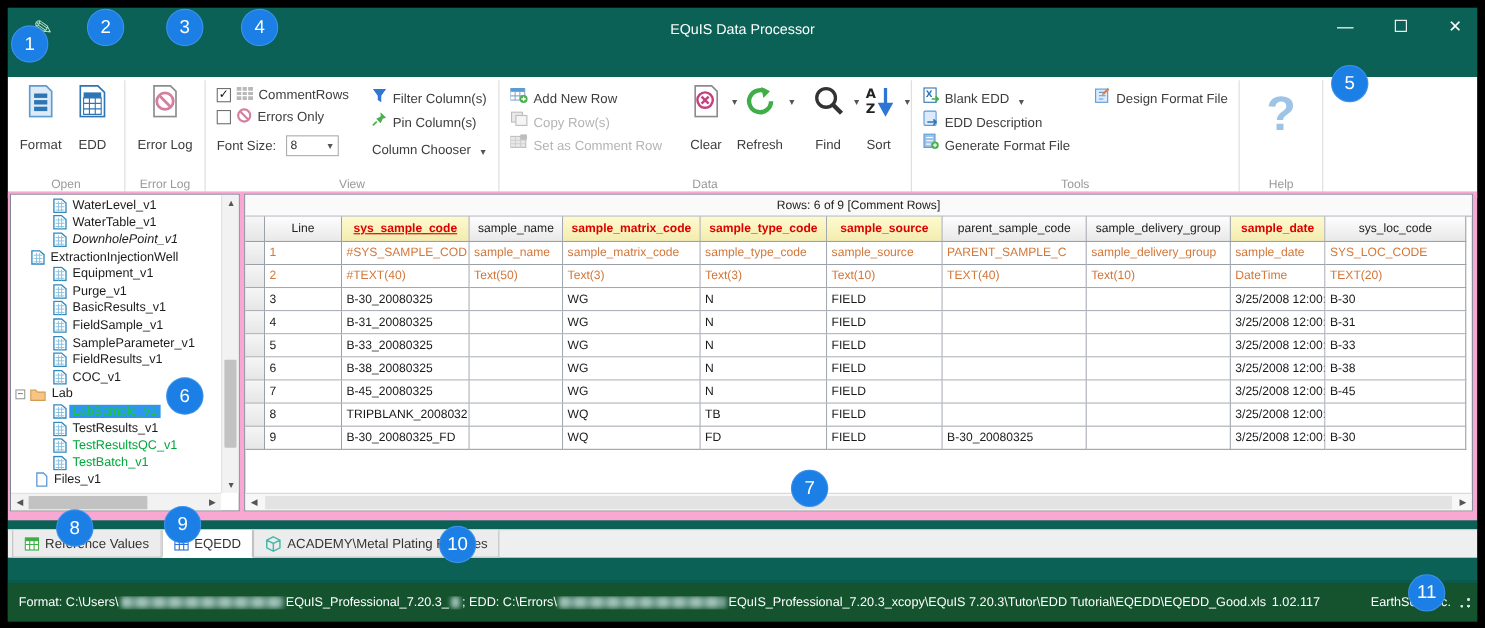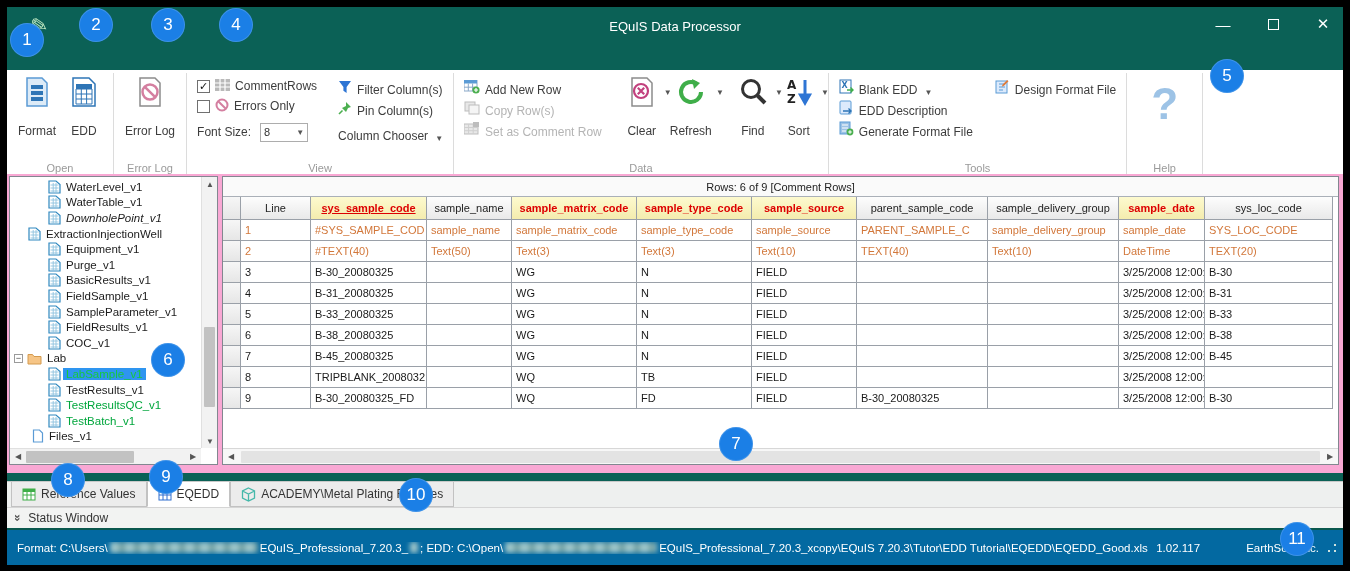--- a/index.html
+++ b/index.html
@@ -77,21 +77,21 @@
   .tabsbar{position:absolute;left:0;top:474px;right:0;height:26px;background:#eef0ef;border-top:1px solid #c9c9c9;display:flex;align-items:stretch;padding-left:4px;}
   .btab{display:flex;align-items:center;gap:5px;font-size:12px;color:#333;padding:0 10px;border:1px solid #c2c2c2;border-top:none;background:#ececec;white-space:nowrap;}
   .btab.active{background:#fff;border-bottom:1px solid #fff;}
   .btab svg{flex:0 0 auto;}
 
   
   .statuswin{position:absolute;left:0;top:500px;right:0;height:21px;background:#f2f3f2;border-top:1px solid #d5d5d5;display:flex;align-items:center;font-size:12px;color:#333;padding-left:8px;gap:7px;}
   .chev{color:#555;font-size:11px;font-weight:bold;transform:rotate(90deg) scaleX(1.2);display:inline-block;}
 
   
-  .statusbar{position:absolute;left:0;top:521px;right:0;height:37px;background:#0369a1;color:#fff;display:flex;align-items:center;font-size:11.5px;padding:0 6px 0 10px;white-space:nowrap;overflow:hidden;border-top:2px solid #0a584e;}
+  .statusbar{position:absolute;left:0;top:521px;right:0;height:37px;background:#14532d;color:#fff;display:flex;align-items:center;font-size:11.5px;padding:0 6px 0 10px;white-space:nowrap;overflow:hidden;border-top:2px solid #0a584e;}
   .blurseg{display:inline-block;height:11px;margin:0 2px;border-radius:2px;
     background:repeating-linear-gradient(90deg,#b9d6d0 0 9px,#87aca6 9px 15px);filter:blur(2.5px);opacity:.85;}
   .sb-spacer{flex:1;}
   .grip{width:10px;height:10px;margin-left:8px;background:
     radial-gradient(circle at 8px 2px,#cfe2de 1.2px,transparent 1.5px),
     radial-gradient(circle at 8px 8px,#cfe2de 1.2px,transparent 1.5px),
     radial-gradient(circle at 2px 8px,#cfe2de 1.2px,transparent 1.5px);}
 
   
   .callout{position:absolute;width:34px;height:34px;border-radius:50%;background:#1b7fe6;color:#fff;
@@ -679,32 +679,28 @@
       <div class="btab">
         <span style="display: inline-flex;">
           <svg width="15" height="15" viewBox="0 0 15 15">
             <path d="M7.5 1 13.5 4v7L7.5 14 1.5 11V4z M1.5 4l6 3 6-3 M7.5 7v7" fill="none" stroke="#45b8aa" stroke-width="1.3"></path>
           </svg>
         </span>
         <span>ACADEMY\Metal Plating Facilities</span>
       </div>
     </div>
 
-  <div class="statuswin">
-    <span class="chev">»</span>
-    <span>Status Window</span>
-  </div>
 
   <div class="statusbar">
     <span id="statusSegs" style="display:flex;align-items:center;overflow:hidden;">
         <span>Format: C:\Users\</span>
         <span class="blurseg" style="width: 148px;"></span>
         <span>EQuIS_Professional_7.20.3_</span>
         <span class="blurseg" style="width: 8px;"></span>
-        <span>; EDD: C:\Open\</span>
+        <span>; EDD: C:\Errors\</span>
         <span class="blurseg" style="width: 152px;"></span>
         <span>EQuIS_Professional_7.20.3_xcopy\EQuIS 7.20.3\Tutor\EDD Tutorial\EQEDD\EQEDD_Good.xls</span>
       </span>
     <span class="sb-spacer"></span>
     <span>1.02.117</span>
     <span style="width:46px;"></span>
     <span>EarthSoft, Inc.</span>
     <span class="grip"></span>
   </div>
 

